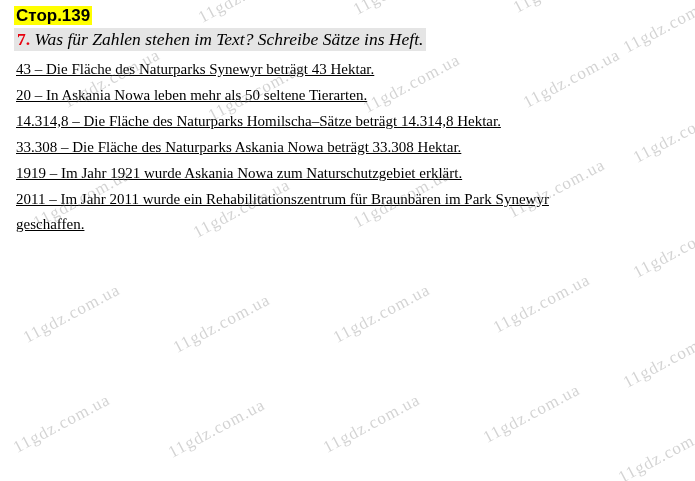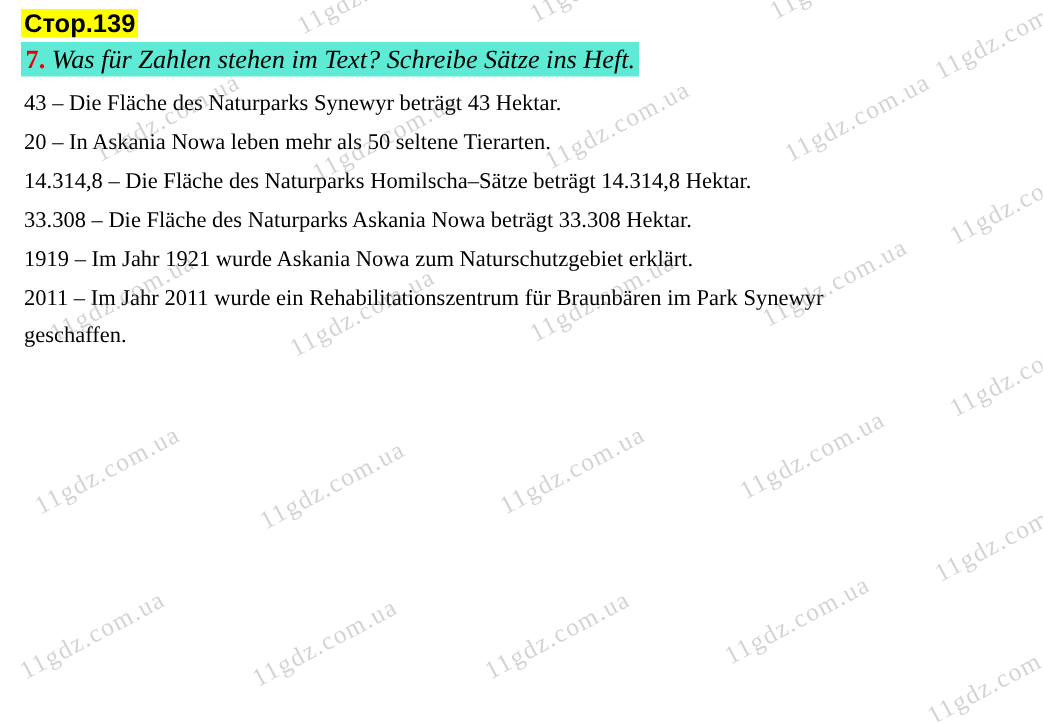--- a/index.html
+++ b/index.html
@@ -14,20 +14,21 @@
     font-family: "Liberation Serif", serif;
     color: #000000;
     position: relative;
   }
   #page {
     position: relative;
     width: 573px;
     height: 481px;
     box-sizing: border-box;
     padding: 6px 10px 16px 10px;
+    text-decoration: underline;
   }
   .watermark-layer {
     position: absolute;
     top: 0;
     left: 0;
     width: 695px;
     height: 481px;
     overflow: hidden;
     pointer-events: none;
     z-index: 5;
@@ -50,21 +51,21 @@
     display: inline-block;
     background: #ffff00;
     font-family: "Liberation Sans", sans-serif;
     font-weight: bold;
     font-size: 17px;
     line-height: 19px;
     padding: 0 2px 0 2px;
     margin: 0 0 3px 4px;
   }
   .task-line {
-    background: #5eead4;
+    background: #e5e5e5;
     display: inline-block;
     font-size: 17.5px;
     line-height: 22px;
     padding: 0 3px 1px 3px;
     margin-left: 4px;
     margin-bottom: 4px;
   }
   .task-num {
     font-weight: bold;
     color: #e8000d;

